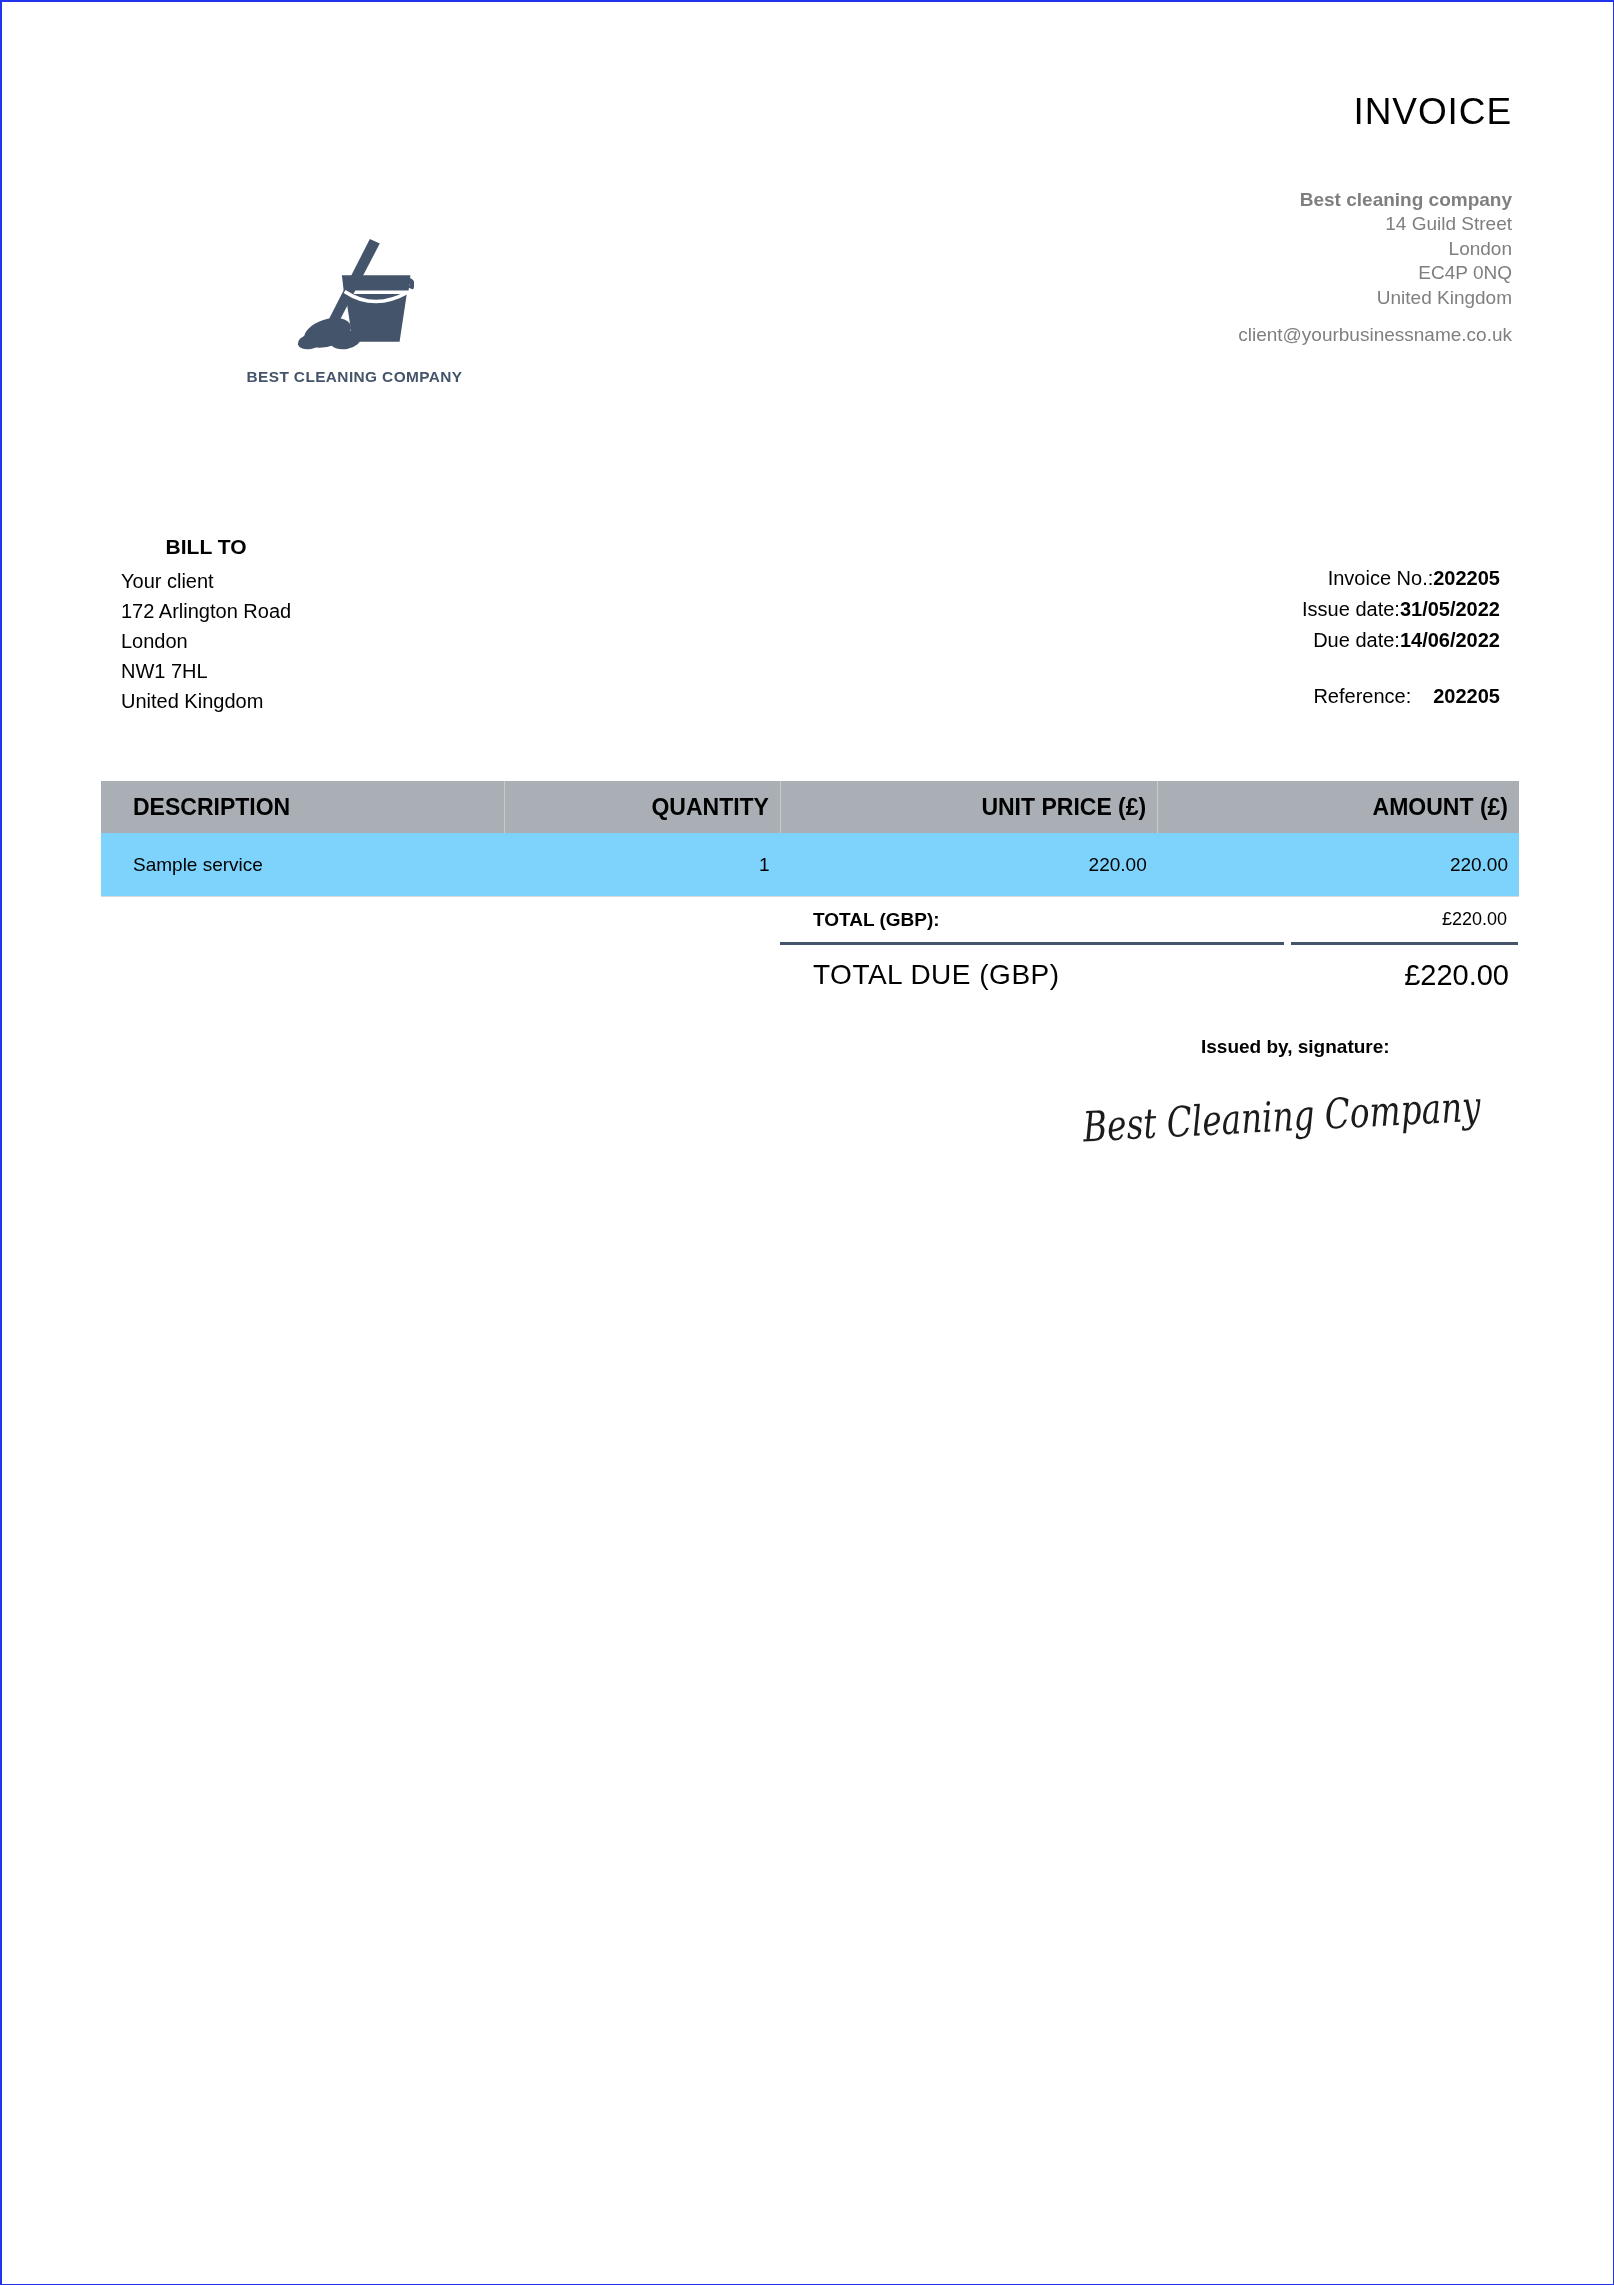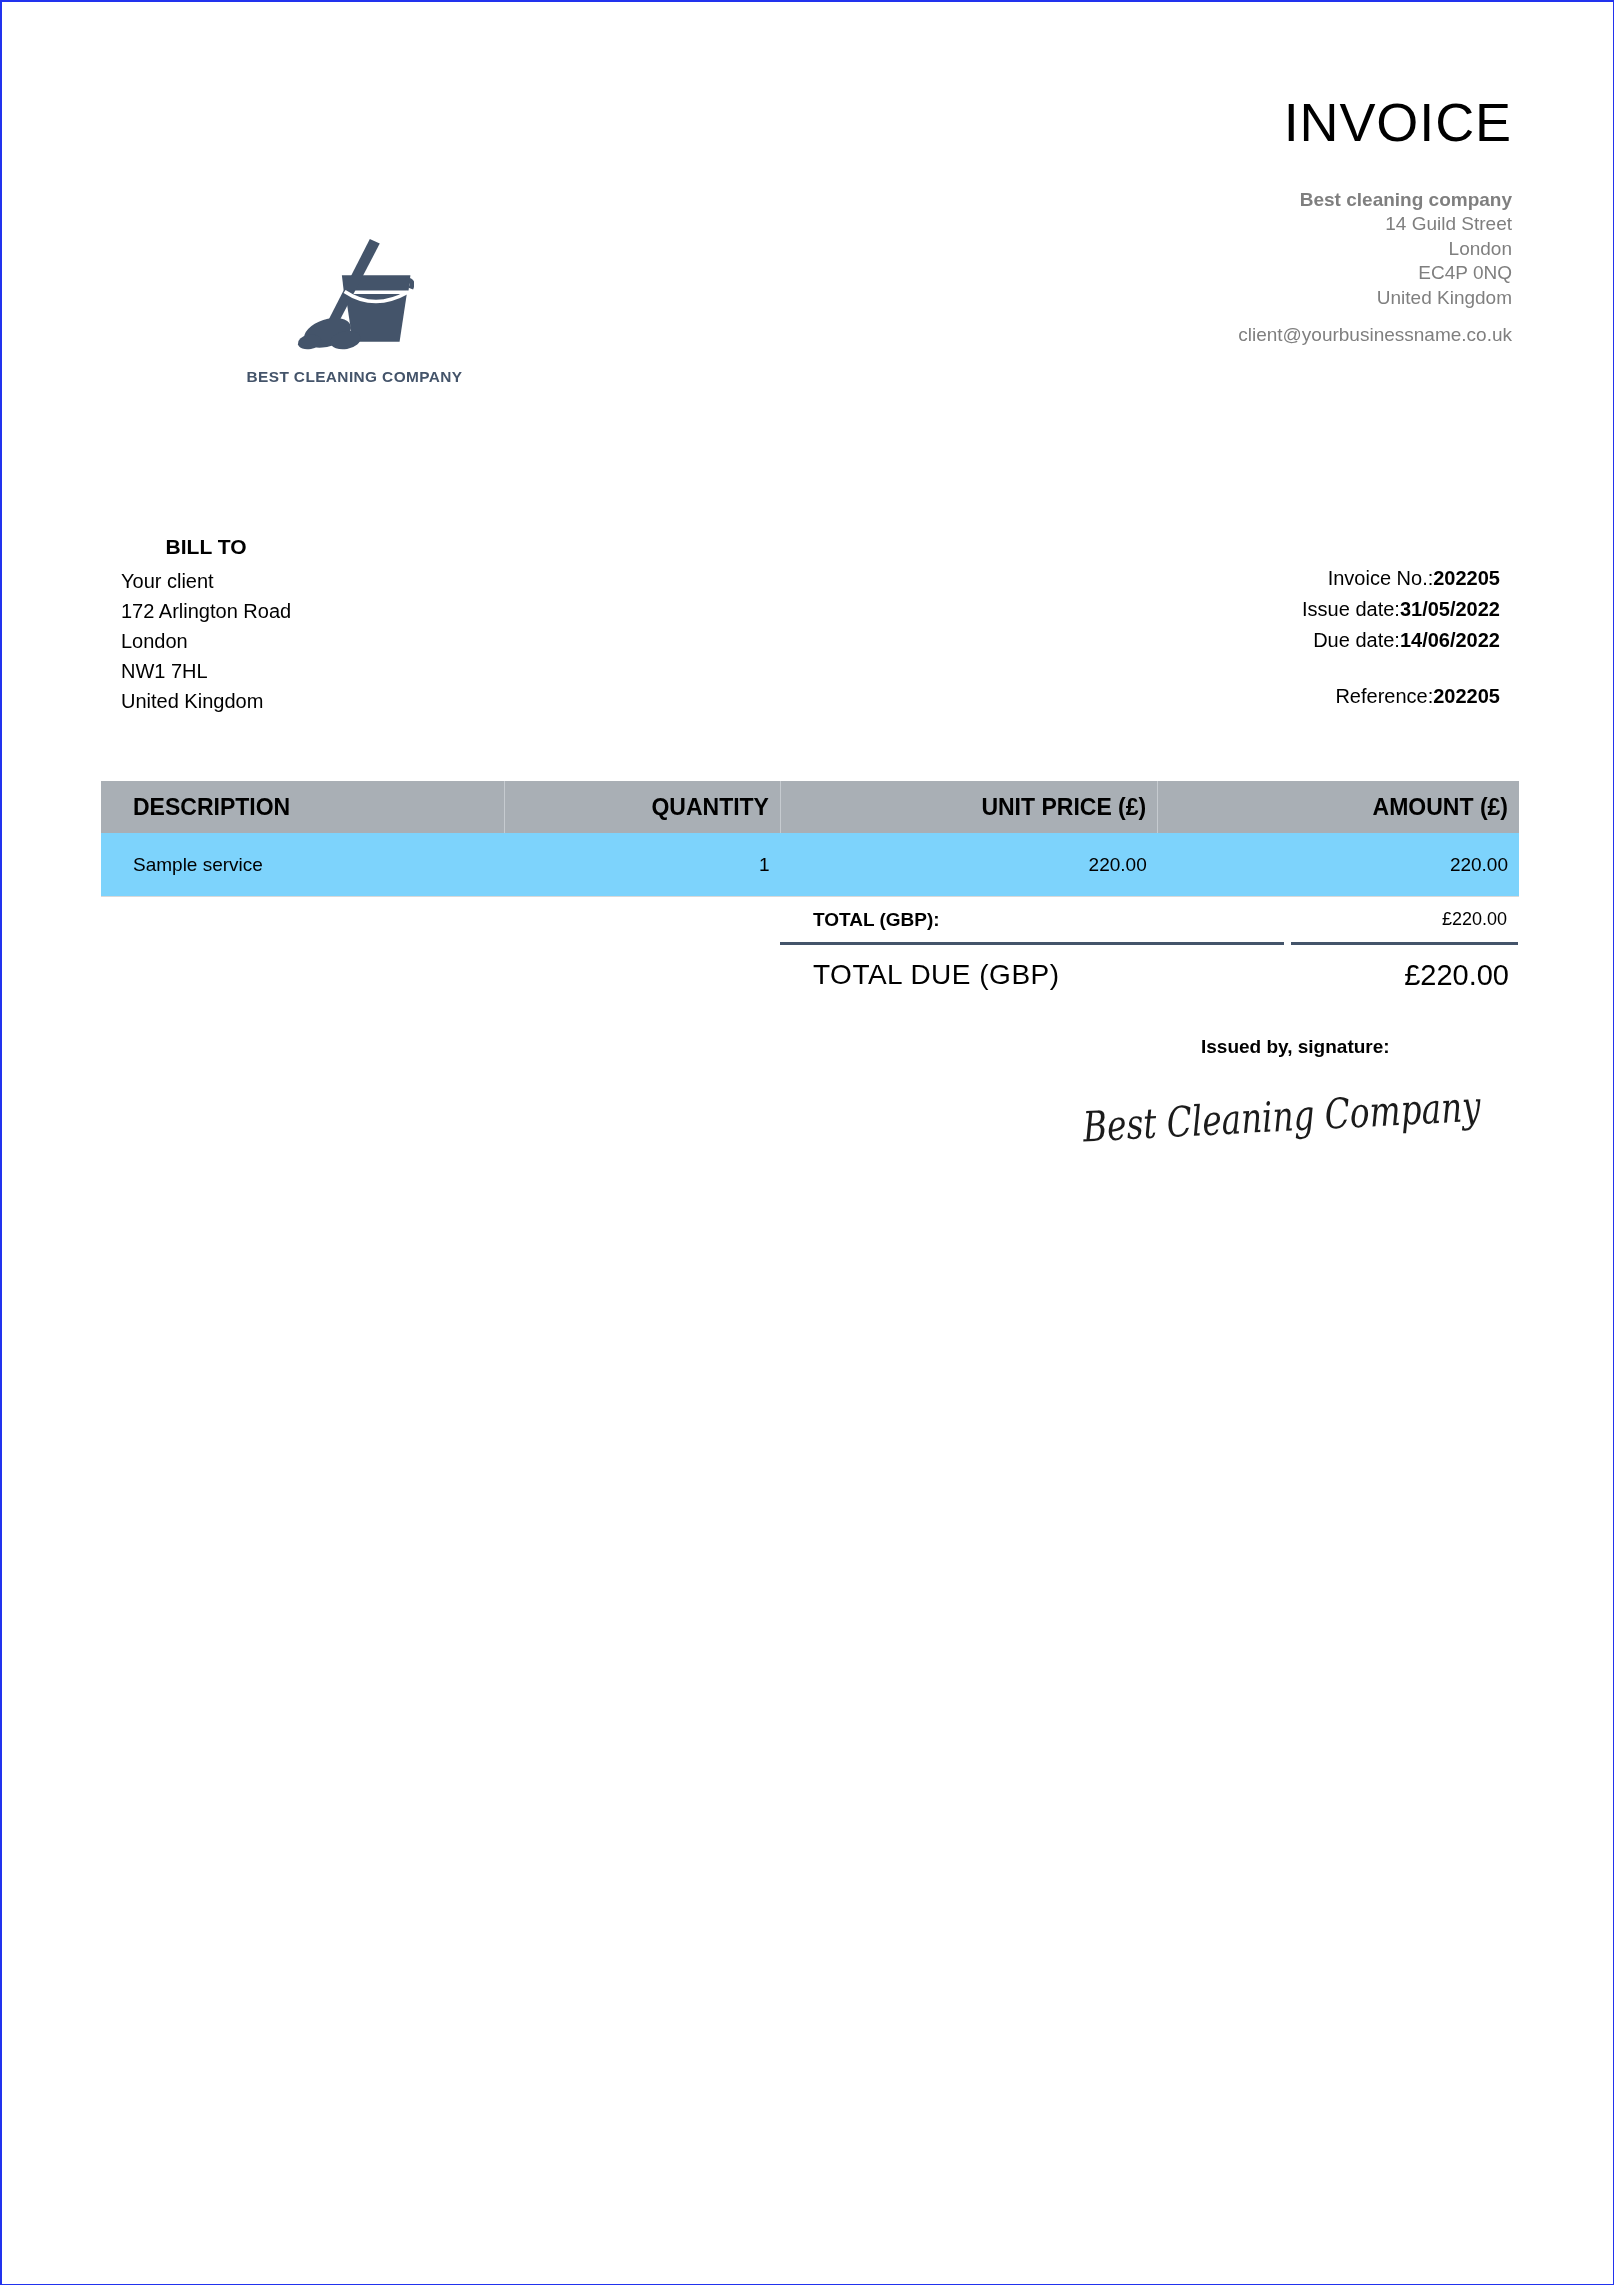--- a/index.html
+++ b/index.html
@@ -10,21 +10,21 @@
     border:2.7px solid #2233ee;
     background:#ffffff;
     font-family:"Liberation Sans", sans-serif;
     color:#000;
     overflow:hidden;
   }
 
   
   .invoice-title {
     position:absolute; top:89px; right:101px;
-    font-size:54px; line-height:1.15; font-weight:400; letter-spacing:0.9px;
+    font-size:37px; line-height:1.15; font-weight:400; letter-spacing:0.9px;
   }
 
   
   .company-block {
     position:absolute; top:186px; right:101px;
     text-align:right; font-size:19px; line-height:24.4px; color:#7f7f7f;
   }
   .company-name { font-weight:700; }
   .company-email { margin-top:12.7px; }
 
@@ -35,21 +35,21 @@
     letter-spacing:0.4px; color:#44546a; white-space:nowrap;
   }
 
   
   .billto { position:absolute; left:119px; top:530px; font-size:20px; line-height:30px; }
   .billto-heading { font-weight:700; font-size:21px; margin-bottom:3.6px;text-align:center; }
 
   
   .meta { position:absolute; left:1109px; top:561px; width:389px; font-size:20px; }
   .meta-row { display:flex; justify-content:flex-end; line-height:31px; }
-  .meta-row.spaced { margin-top:25px; }
+  .meta-row.spaced { margin-top:25px;gap:22px; }
   .meta-value { font-weight:700; }
 
   
   .items { position:absolute; left:99px; top:779px; width:1418px; border-collapse:collapse; }
   .items th {
     background:#a9afb5; height:52px; font-size:23px; font-weight:700;
     text-align:right; padding:0 11px 0 0; color:#000;
   }
   .items th.desc, .items td.desc { text-align:left; padding-left:32px; }
   .items th + th { border-left:1.8px solid #c6cbd0; }

